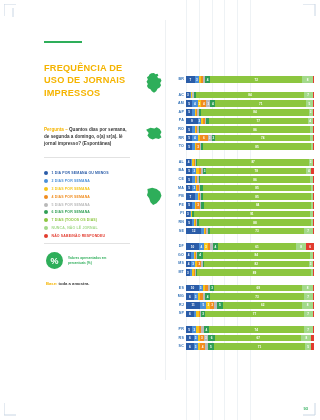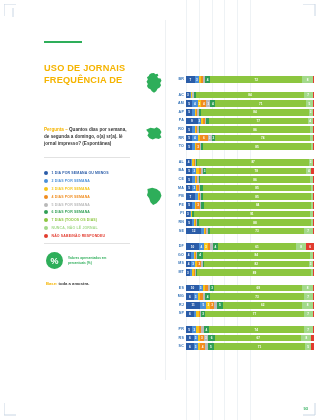--- a/index.html
+++ b/index.html
@@ -104,22 +104,23 @@
   <svg class="crop crop-br" width="16" height="16">
     <line x1="15" y1="15" x2="15" y2="3" stroke="#c9d6e4" stroke-width="1"></line>
     <line x1="3" y1="15" x2="15" y2="15" stroke="#c9d6e4" stroke-width="1"></line>
   </svg>
 
   <div class="left">
 
     <div class="rule-top"></div>
 
     <div class="title">
+      <div>FREQUÊNCIA DE</div>
       <div>USO DE JORNAIS</div>
-      <div>FREQUÊNCIA DE</div>
+      <div>IMPRESSOS</div>
     </div>
 
     <div class="qwrap">
       <span class="q-lead">Pergunta –</span><span> Quantos dias por semana, de segunda a domingo, o(a) sr(a). lê jornal impresso? (Espontânea)</span>
     </div>
 
     <div class="divider"></div>
 
     <div class="legend">
         <div class="leg-row">

